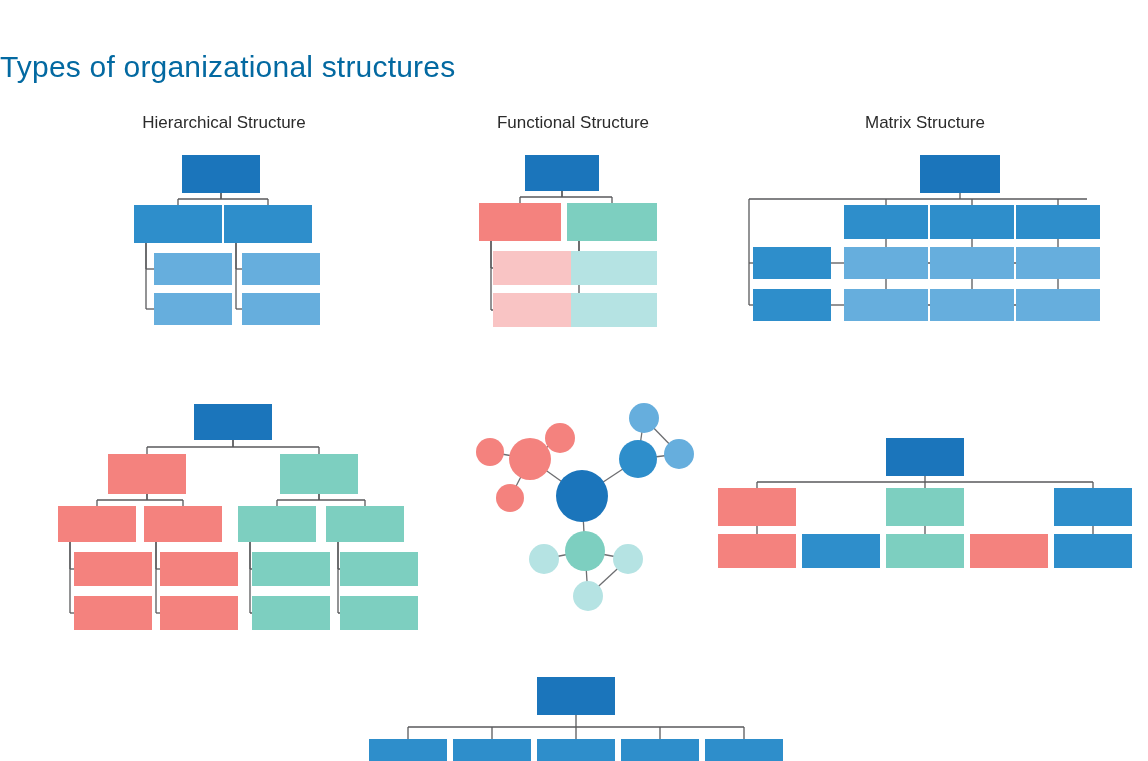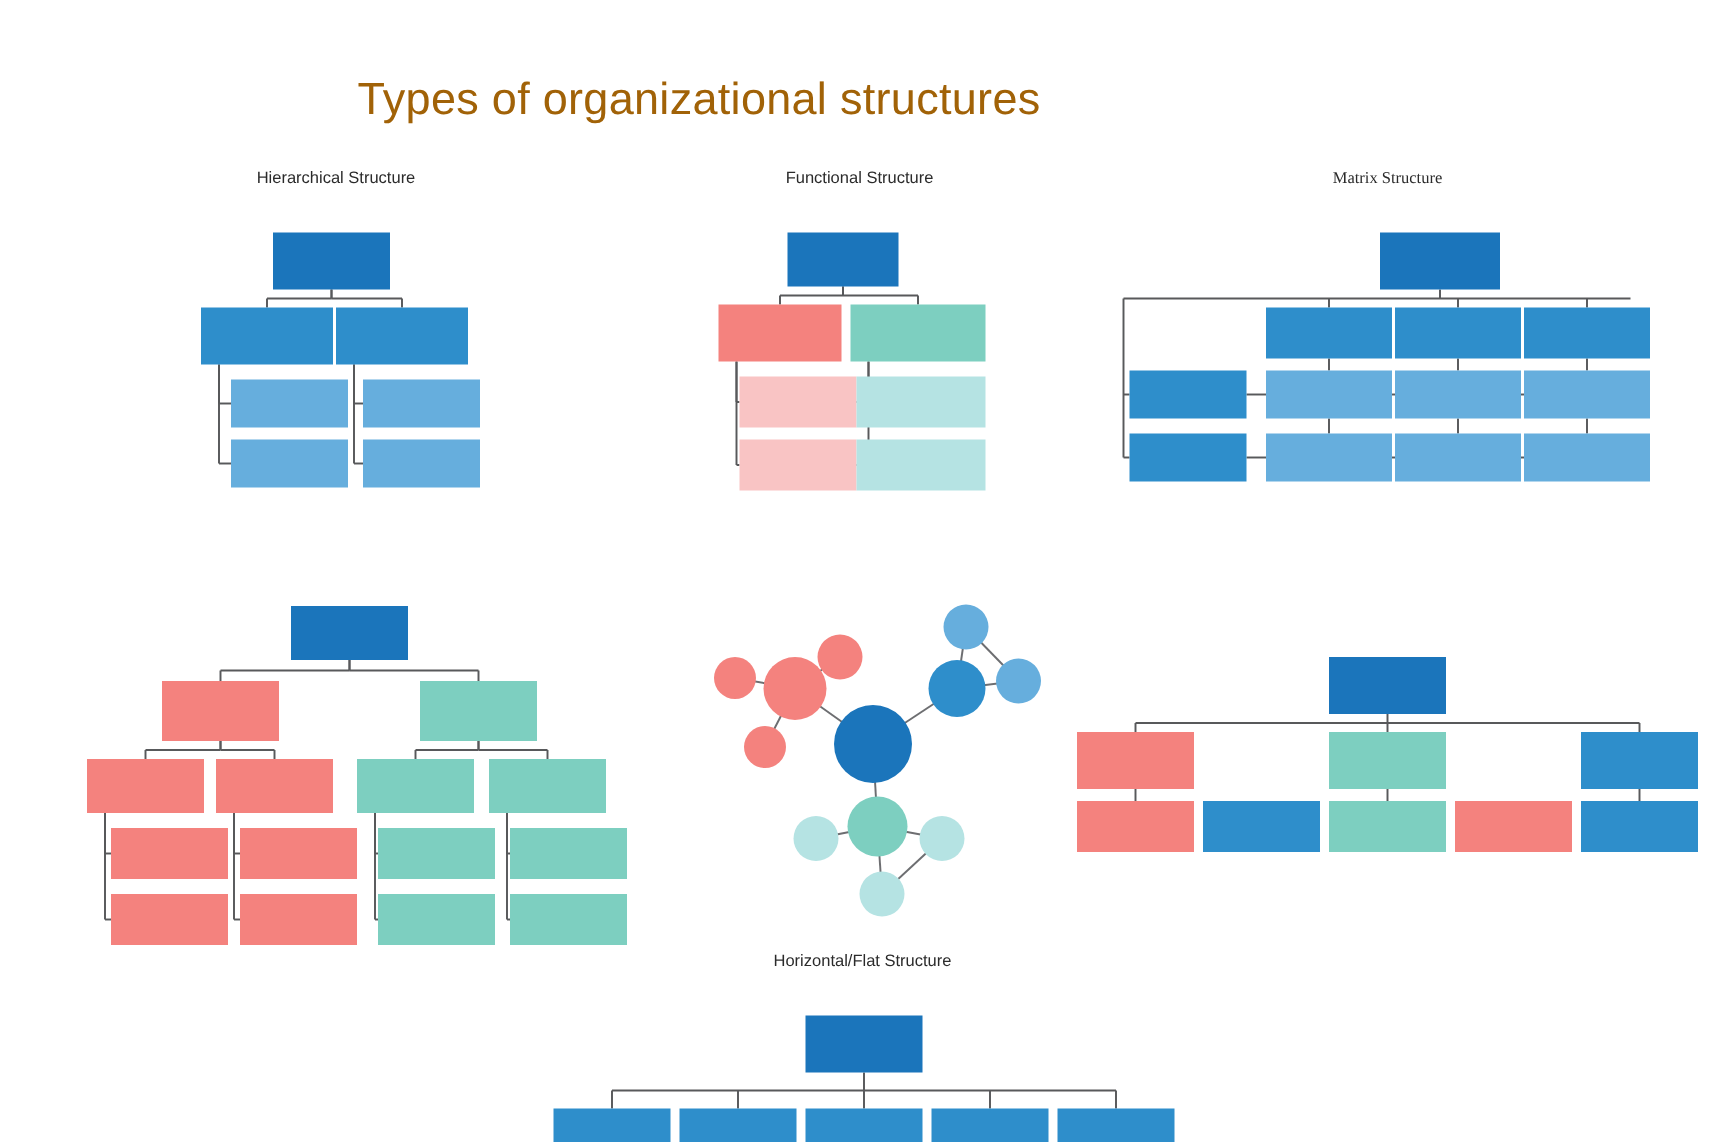--- a/index.html
+++ b/index.html
@@ -13,36 +13,35 @@
     position: relative;
     overflow: hidden;
     font-family: "Liberation Sans", sans-serif;
     color: #231f20;
   }
   #main-title {
     position: absolute;
     left: 0;
     top: 30px;
     width: 932px;
-    text-align: center;
     font-size: 30px;
     font-weight: 400;
     letter-spacing: 0.2px;
-    color: #a16207;
+    color: #0369a1;
   }
   .panel {
     position: absolute;
   }
   .panel-title {
     position: absolute;
     top: 0;
     left: 0;
     width: 100%;
     text-align: center;
-    font-size: 11px;
+    font-size: 17px;
     font-weight: 400;
     color: #2b2b2b;
     white-space: nowrap;
   }
   .panel-canvas {
     position: absolute;
     left: 0;
     overflow: visible;
   }
   svg { display: block; overflow: visible; }
@@ -109,21 +108,21 @@
           <rect x="50" y="8" width="74" height="36" fill="#1b75bb" class="node-rect"></rect>
           <rect x="4" y="56" width="82" height="38" fill="#f4827e" class="node-rect"></rect>
           <rect x="92" y="56" width="90" height="38" fill="#7dcfc0" class="node-rect"></rect>
           <rect x="18" y="104" width="78" height="34" fill="#f9c4c4" class="node-rect"></rect>
           <rect x="96" y="104" width="86" height="34" fill="#b5e3e3" class="node-rect"></rect>
           <rect x="18" y="146" width="78" height="34" fill="#f9c4c4" class="node-rect"></rect>
           <rect x="96" y="146" width="86" height="34" fill="#b5e3e3" class="node-rect"></rect>
         </g>
       </svg>
     </div>
-    <div class="panel" style="left: 745px; top: 113px; width: 360px; height: 190px; font-family: Liberation Serif, serif;">
+    <div class="panel" style="left: 745px; top: 113px; width: 360px; height: 190px;">
       <div class="panel-title">Matrix Structure</div>
       <svg width="360" height="156" class="panel-canvas" style="top: 34px;">
         <g>
           <line x1="141" y1="92" x2="141" y2="100" class="link"></line>
           <line x1="227" y1="92" x2="227" y2="100" class="link"></line>
           <line x1="313" y1="92" x2="313" y2="100" class="link"></line>
           <line x1="141" y1="132" x2="141" y2="142" class="link"></line>
           <line x1="227" y1="132" x2="227" y2="142" class="link"></line>
           <line x1="313" y1="132" x2="313" y2="142" class="link"></line>
           <line x1="86" y1="116" x2="99" y2="116" class="link"></line>
@@ -266,21 +265,20 @@
           <rect x="340" y="92" width="78" height="38" fill="#2e8ecb" class="node-rect"></rect>
           <rect x="4" y="138" width="78" height="34" fill="#f4827e" class="node-rect"></rect>
           <rect x="88" y="138" width="78" height="34" fill="#2e8ecb" class="node-rect"></rect>
           <rect x="172" y="138" width="78" height="34" fill="#7dcfc0" class="node-rect"></rect>
           <rect x="256" y="138" width="78" height="34" fill="#f4827e" class="node-rect"></rect>
           <rect x="340" y="138" width="78" height="34" fill="#2e8ecb" class="node-rect"></rect>
         </g>
       </svg>
     </div>
     <div class="panel" style="left: 365px; top: 635px; width: 420px; height: 120px;">
-      <div class="panel-title">Horizontal/Flat Structure</div>
       <svg width="420" height="86" class="panel-canvas" style="top: 34px;">
         <g>
           <line x1="43" y1="58" x2="379" y2="58" class="link"></line>
           <line x1="211" y1="46" x2="211" y2="58" class="link"></line>
           <line x1="43" y1="58" x2="43" y2="70" class="link"></line>
           <line x1="127" y1="58" x2="127" y2="70" class="link"></line>
           <line x1="211" y1="58" x2="211" y2="70" class="link"></line>
           <line x1="295" y1="58" x2="295" y2="70" class="link"></line>
           <line x1="379" y1="58" x2="379" y2="70" class="link"></line>
         </g>

